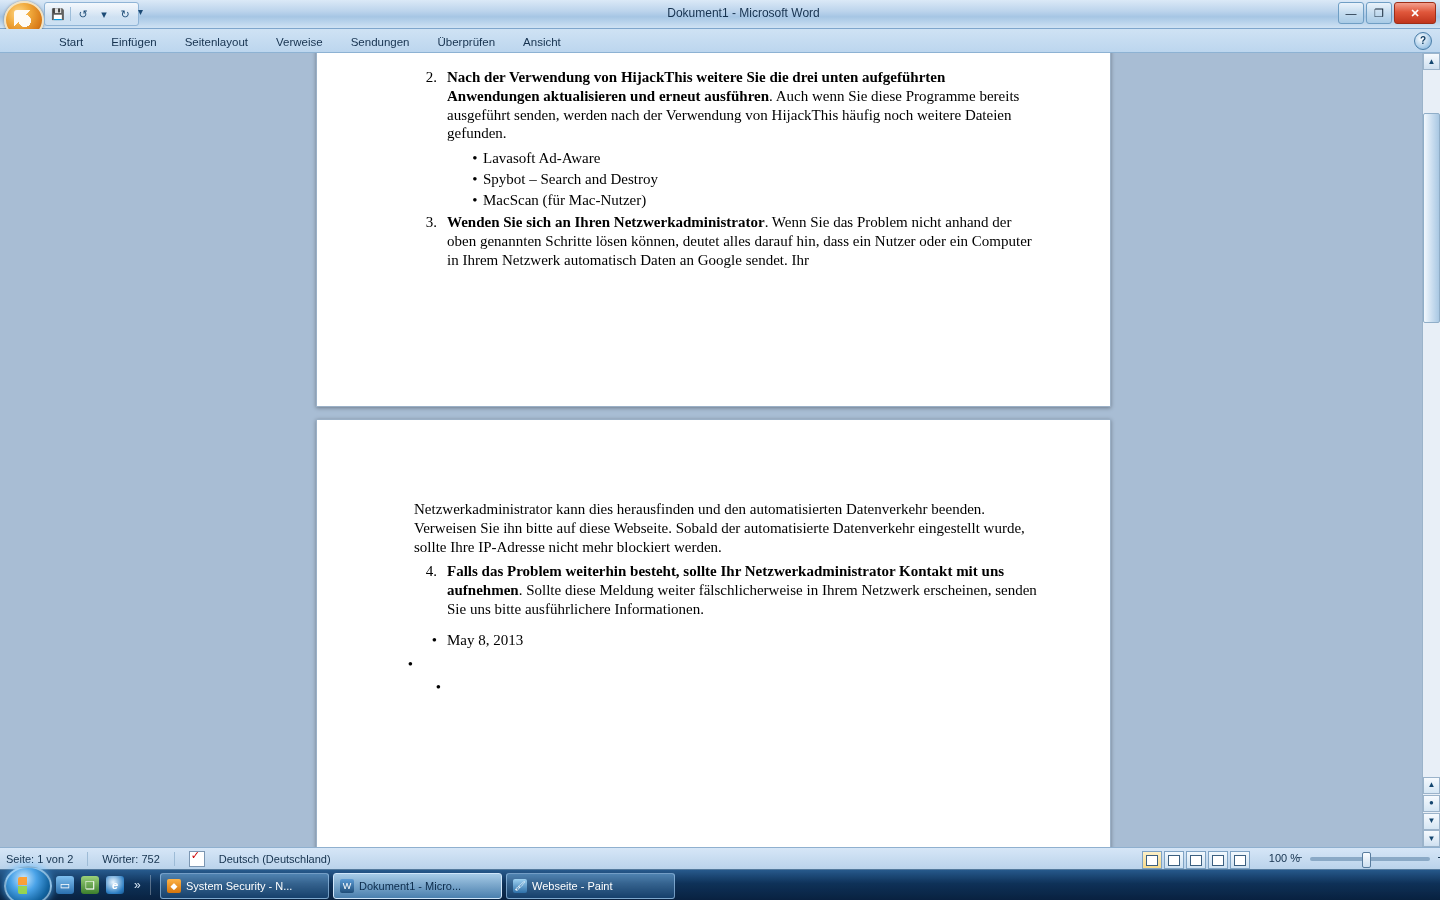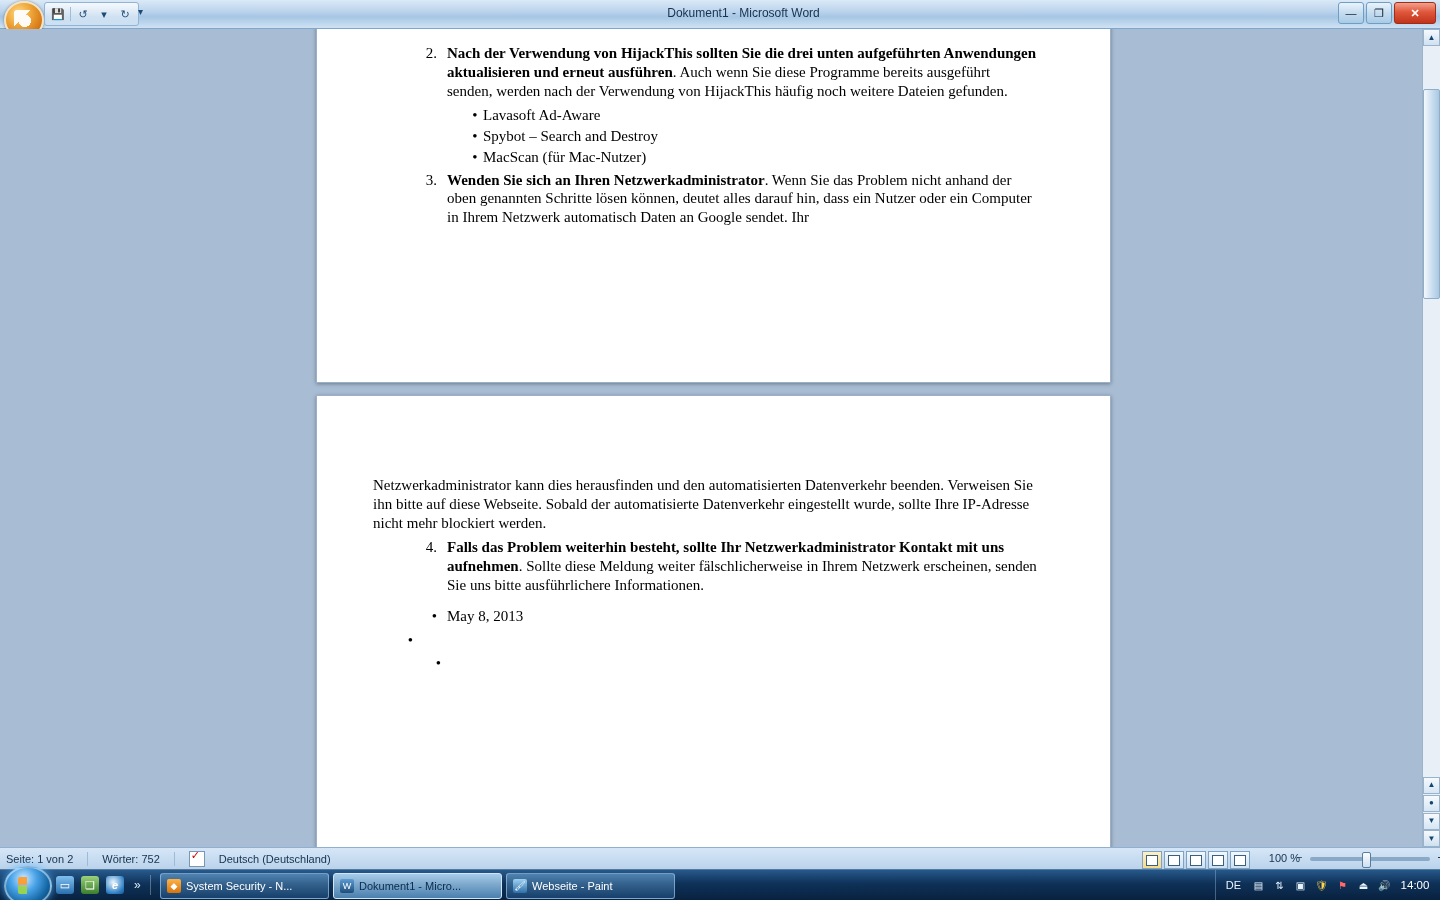--- a/index.html
+++ b/index.html
@@ -191,21 +191,21 @@
   .ol-body { flex: 1; }
   .bullets {
     margin: 6px 0 4px 150px;
   }
   .bullet-line {
     display: flex;
     margin-bottom: 2px;
   }
   .bullet-dot { width: 16px; flex: none; text-align: center; }
   .plain-para {
-    margin-left: 56px;
+    margin-left: 97px;
     margin-right: 60px;
   }
   .tail-bullet {
     display: flex;
     margin-left: 96px;
     margin-top: 12px;
   }
   .tail-bullet .bullet-dot { width: 24px; text-align: right; padding-right: 10px; }
 
   
@@ -441,29 +441,39 @@
     </div>
     <div style="position:absolute;left:138px;top:6px;font-size:10px;color:#1b4a75;">▾</div>
     <div class="title-text">Dokument1 - Microsoft Word</div>
     <div class="win-buttons">
       <div class="win-btn">—</div>
       <div class="win-btn">❐</div>
       <div class="win-btn close">✕</div>
     </div>
   </div>
 
+  <div class="ribbon-tabs">
+    <div class="ribbon-tab">Start</div>
+    <div class="ribbon-tab">Einfügen</div>
+    <div class="ribbon-tab">Seitenlayout</div>
+    <div class="ribbon-tab">Verweise</div>
+    <div class="ribbon-tab">Sendungen</div>
+    <div class="ribbon-tab">Überprüfen</div>
+    <div class="ribbon-tab">Ansicht</div>
+    <div class="help-icon">?</div>
+  </div>
 
   <div class="doc-area">
 
     <div class="page" id="page1">
       <div class="doc-text" style="padding-top:22px;">
         <div class="ol-item">
           <div class="ol-num">2.</div>
           <div class="ol-body">
-            <b>Nach der Verwendung von HijackThis sollten Sie die drei unten aufgeführten Anwendungen aktualisieren und erneut ausführen</b><span>. Auch wenn Sie diese Programme bereits ausgeführt senden, werden nach der Verwendung von HijackThis häufig noch weitere Dateien gefunden.</span>
+            <b>Nach der Verwendung von HijackThis weitere Sie die drei unten aufgeführten Anwendungen aktualisieren und erneut ausführen</b><span>. Auch wenn Sie diese Programme bereits ausgeführt senden, werden nach der Verwendung von HijackThis häufig noch weitere Dateien gefunden.</span>
           </div>
         </div>
 
         <div class="bullets">
           <div class="bullet-line">
             <div class="bullet-dot">•</div>
             <div>Lavasoft Ad-Aware</div>
           </div>
           <div class="bullet-line">
             <div class="bullet-dot">•</div>
@@ -577,24 +587,13 @@
     <div class="task-btn active">
       <span class="task-ico" style="background:linear-gradient(180deg,#5b9bd5,#1f4e79);">W</span>
       <span>Dokument1 - Micro...</span>
     </div>
     <div class="task-btn">
       <span class="task-ico" style="background:linear-gradient(180deg,#9fd2f2,#2d6fa8);">🖌</span>
       <span>Webseite - Paint</span>
     </div>
   </div>
 
-  <div class="tray">
-    <span class="tray-lang">DE</span>
-    <span class="tray-ico">▤</span>
-    <span class="tray-ico">⇅</span>
-    <span class="tray-ico">▣</span>
-    <span class="tray-ico" style="color:#ffd24a;">🛡</span>
-    <span class="tray-ico" style="color:#ff6a6a;">⚑</span>
-    <span class="tray-ico">⏏</span>
-    <span class="tray-ico">🔊</span>
-    <span class="tray-clock">14:00</span>
-  </div>
 </div>
 
 </body></html>

